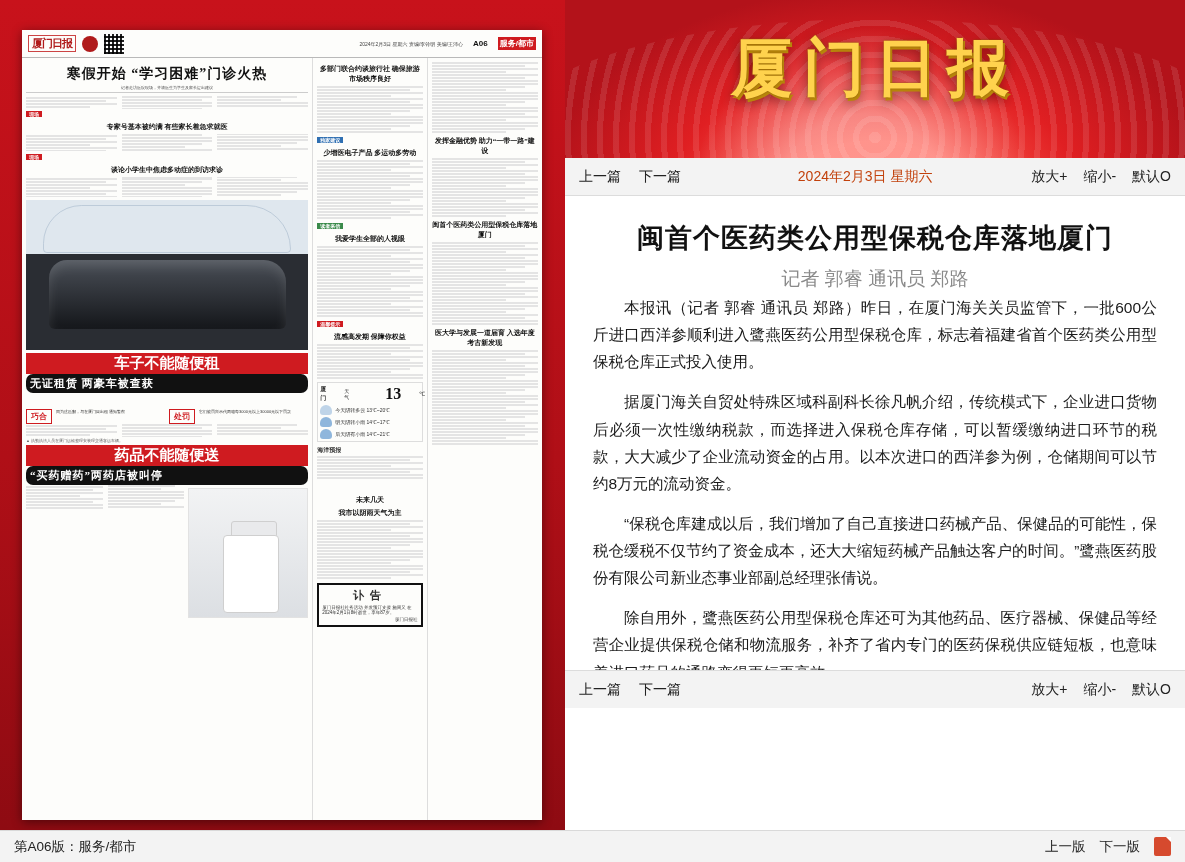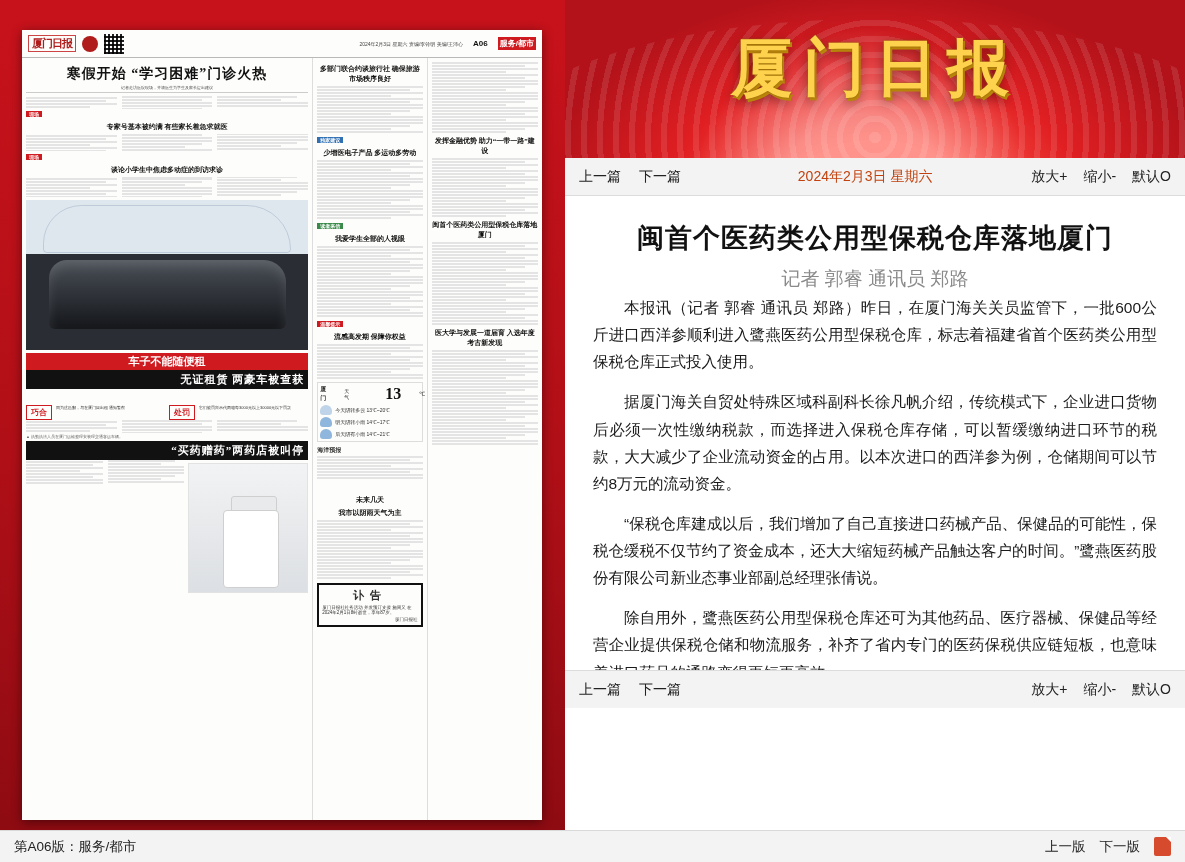--- a/index.html
+++ b/index.html
@@ -80,25 +80,26 @@
     content:""; position:absolute; left:8%; top:40%; width:84%; height:46%;
     background:linear-gradient(180deg,#4a4f57,#14161a); border-radius:18px 22px 6px 6px;
     box-shadow: inset 0 6px 12px rgba(255,255,255,.12);
   }
   .car-outline{
     position:absolute; left:6%; top:3%; width:88%; height:32%;
     border:1px solid #aebfd0; border-radius:40px 46px 4px 4px; opacity:.7;
   }
   .blackbar {
     background:#111; color:#fff; font-weight:bold; font-size:11px;
-    font-family:"Liberation Serif", serif; padding:2px 4px; text-align:right;
+    font-family:"Liberation Serif", serif; padding:2px 4px; text-align:left;
     letter-spacing:1px;
+    border-radius:7px;
   }
   .redbar {
-    background:#cf1b20; color:#fff; font-weight:bold; font-size:11px;
+    background:#cf1b20; color:#fff; font-weight:bold; font-size:15px;
     font-family:"Liberation Serif", serif; padding:1px 4px; text-align:center;
   }
   .stamp {
     display:inline-block; border:1px solid #cf1b20; color:#cf1b20; font-weight:bold;
     font-size:8px; padding:1px 4px; font-family:"Liberation Serif", serif;
   }
   .photo-pill {
     height:130px; margin:3px 0; background:linear-gradient(180deg,#f2f3f4,#dcdfe3);
     position:relative; overflow:hidden; border:1px solid #e2e2e2;
   }
@@ -278,20 +279,21 @@
             <div class="tline m"></div>
             <div class="tline"></div>
             <div class="tline"></div>
           <div class="tline m"></div>
             <div class="tline s"></div>
             <div class="tline"></div>
             <div class="tline"></div>
         </div>
         <div style="font-size:4px;color:#666;margin:2px 0">▲ 执勤执法人员在厦门运输整理安装理交通客运车辆。</div>
 
+        <div class="redbar">药品不能随便送</div>
         <div class="blackbar">“买药赠药”两药店被叫停</div>
         <div style="display:flex;gap:4px;">
           <div class="tcols2" style="flex:1">
             <div class="tline"></div>
               <div class="tline m"></div>
               <div class="tline"></div>
               <div class="tline s"></div>
             <div class="tline"></div>
               <div class="tline m"></div>
               <div class="tline"></div>

